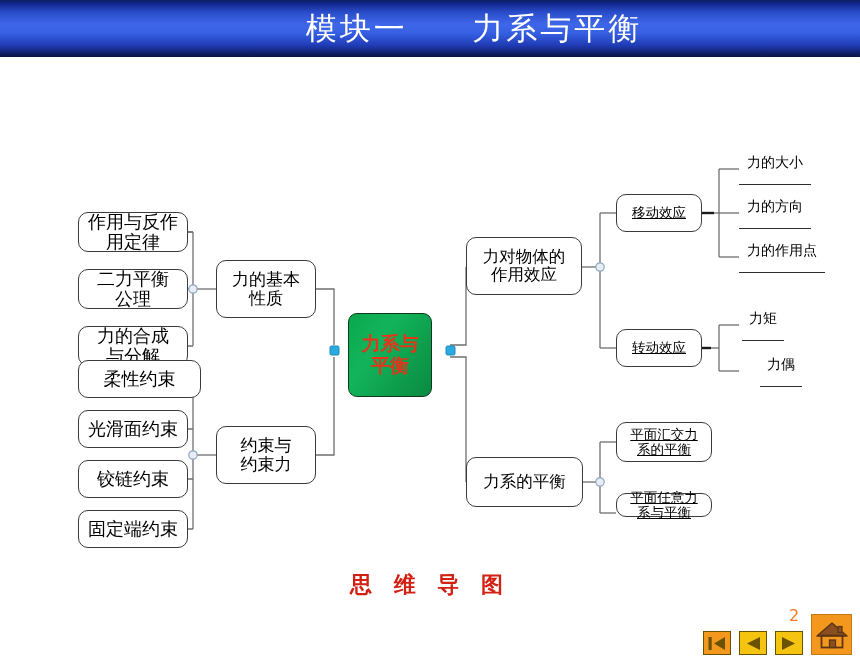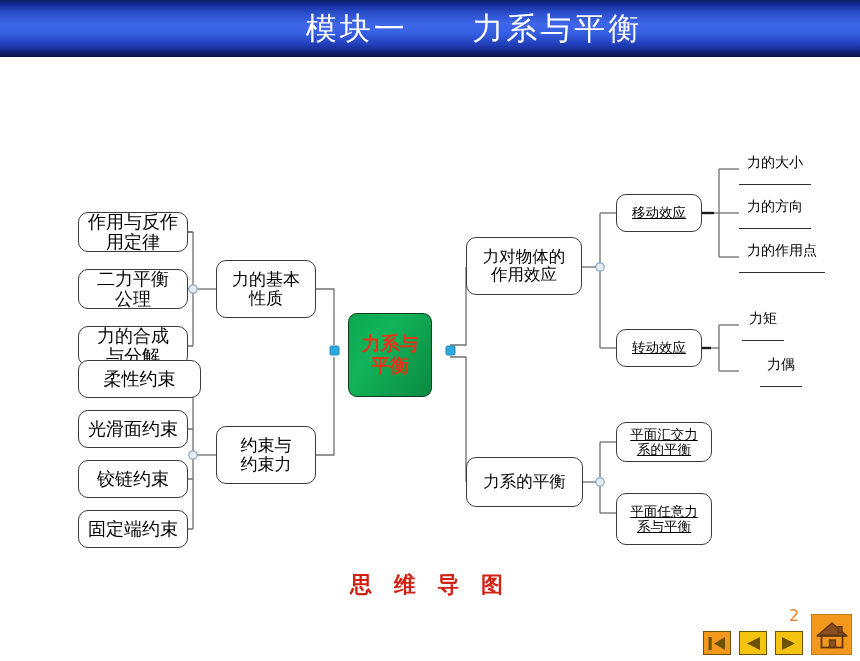--- a/index.html
+++ b/index.html
@@ -247,21 +247,21 @@
   <div class="uleaf" style="left:739px; top:141px; width:72px;">力的方向</div>
   <div class="uleaf" style="left:739px; top:185px; width:86px;">力的作用点</div>
 
   <div class="uleaf" style="left:742px; top:253px; width:42px;">力矩</div>
   <div class="uleaf" style="left:742px; top:299px; width:42px;margin-left:18px;">力偶</div>
 
   <div class="node major" style="left:466px; top:400px; width:117px; height:50px;text-align:center;">力系的平衡</div>
 
   <div class="node sub" style="left:616px; top:365px; width:96px; height:40px;">平面汇交力
 系的平衡</div>
-  <div class="node sub" style="left:616px; top:436px; width:96px; height:52px;">平面任意力
+  <div class="node sub" style="left:616px; top:436px; width:96px; height:24px;">平面任意力
 系与平衡</div>
 
 </div>
 
 <div id="caption">思 维 导 图</div>
 
 <div id="page-number">2</div>
 
 <div class="navbtn" id="nav-first">
   <svg width="20" height="15" viewBox="0 0 20 15">

